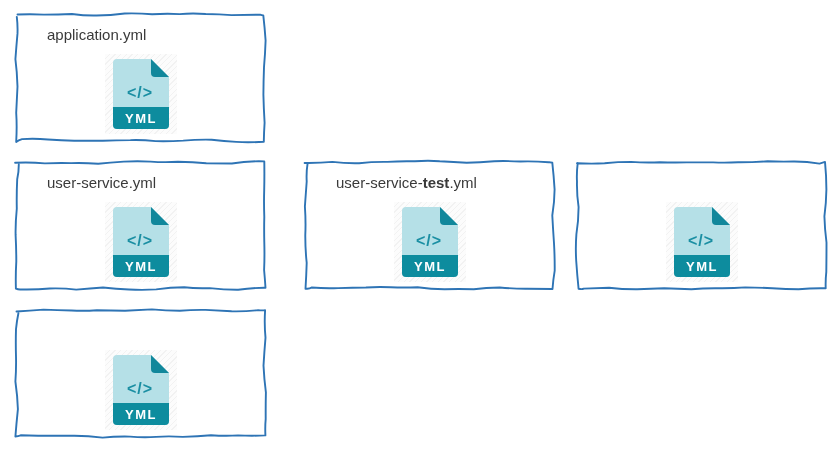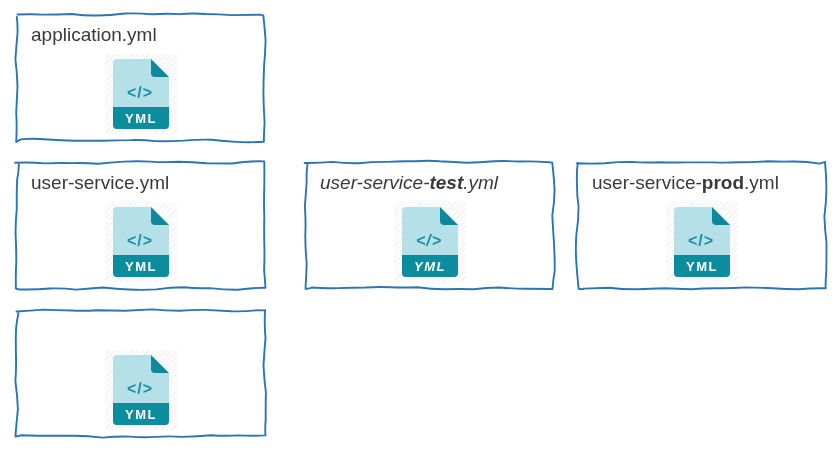--- a/index.html
+++ b/index.html
@@ -8,36 +8,36 @@
     background: var(--canvas-bg, #ffffff);
     font-family: "Liberation Sans", sans-serif;
     overflow: hidden;
     position: relative;
   }
   .canvas { position: absolute; inset: 0; }
 
   .card { position: absolute; width: 253px; height: 131px; }
   .card.pos-1 { left: 14px;  top: 12px;  }
   .card.pos-2 { left: 14px;  top: 160px; text-align: center; }
-  .card.pos-3 { left: 303px; top: 160px; font-style: italic; }
+  .card.pos-3 { left: 303px; top: 160px; }
   .card.pos-4 { left: 575px; top: 160px; }
   .card.pos-5 { left: 14px;  top: 308px; }
 
   .sketch { position: absolute; left: 0; top: 0; width: 253px; height: 131px; overflow: visible; }
   .sketch path {
     fill: none;
     stroke: var(--border-blue, #2E74B5);
     stroke-width: 1.9;
     stroke-linecap: round;
     stroke-linejoin: round;
   }
 
   .label {
-    position: absolute; left: 17px; top: 13px;
-    font-size: 19px; line-height: 20px;
+    position: absolute; left: 33px; top: 13px;
+    font-size: 15px; line-height: 20px;
     color: var(--label-text, #3a3a3a);
     white-space: nowrap;
   }
   .label .b { font-weight: bold; }
 
   .icon-wrap {
     position: absolute; left: 50%; top: 42px;
     transform: translateX(-50%);
     width: 72px; height: 80px;
     display: flex; align-items: center; justify-content: center;
@@ -114,23 +114,20 @@
         <path class="banner" d="M0 48 H56 V66 A4 4 0 0 1 52 70 H4 A4 4 0 0 1 0 66 Z"></path>
         <text class="badge" x="28" y="64" text-anchor="middle">YML</text>
       </svg>
     </div>
   </div>
 
   <div class="card pos-4">
     <svg class="sketch" viewBox="0 0 253 131">
         <path class="sketch-path" d="M2.0 3.2 Q15.2 3.9 29.6 3.3 Q43.2 1.9 56.0 1.9 Q70.8 3.0 84.8 2.3 Q99.1 2.7 111.8 2.4 Q125.6 2.3 138.1 2.4 Q150.0 2.9 163.1 2.3 Q177.6 2.4 192.6 1.2 Q205.1 1.9 218.3 1.5 Q231.7 1.4 244.5 3.6 Q248.2 2.4 250.0 1.9 Q251.4 16.4 251.4 29.4 Q251.2 43.0 249.4 56.3 Q249.7 68.6 251.5 82.5 Q251.5 96.8 251.3 111.8 Q250.4 120.3 250.7 128.3 Q237.2 128.0 223.5 129.3 Q211.3 129.1 197.3 128.2 Q184.7 127.6 170.3 127.4 Q157.0 128.4 142.1 128.2 Q128.5 128.1 116.4 129.3 Q102.8 128.6 89.2 128.3 Q76.2 128.7 62.3 129.2 Q47.6 129.3 34.1 127.7 Q21.1 128.2 8.7 128.6 Q7.2 129.5 3.6 128.8 Q2.1 114.3 1.2 100.7 Q0.4 87.0 1.4 74.1 Q3.5 61.6 3.6 47.1 Q1.7 35.2 2.0 21.7 Q1.5 13.1 2.7 3.2"></path>
       </svg>
-    <div class="label">
-      <span>user-service-</span><span class="b">prod</span><span>.yml</span>
-    </div>
     <div class="icon-wrap">
       <svg class="yml-svg" viewBox="0 0 56 70">
         <path class="body" d="M4 0 H38 L56 18 V66 A4 4 0 0 1 52 70 H4 A4 4 0 0 1 0 66 V4 A4 4 0 0 1 4 0 Z"></path>
         <path class="fold" d="M38 0 L56 18 H42 A4 4 0 0 1 38 14 Z"></path>
         <text class="glyph" x="27" y="39" text-anchor="middle">&lt;/&gt;</text>
         <path class="banner" d="M0 48 H56 V66 A4 4 0 0 1 52 70 H4 A4 4 0 0 1 0 66 Z"></path>
         <text class="badge" x="28" y="64" text-anchor="middle">YML</text>
       </svg>
     </div>
   </div>

